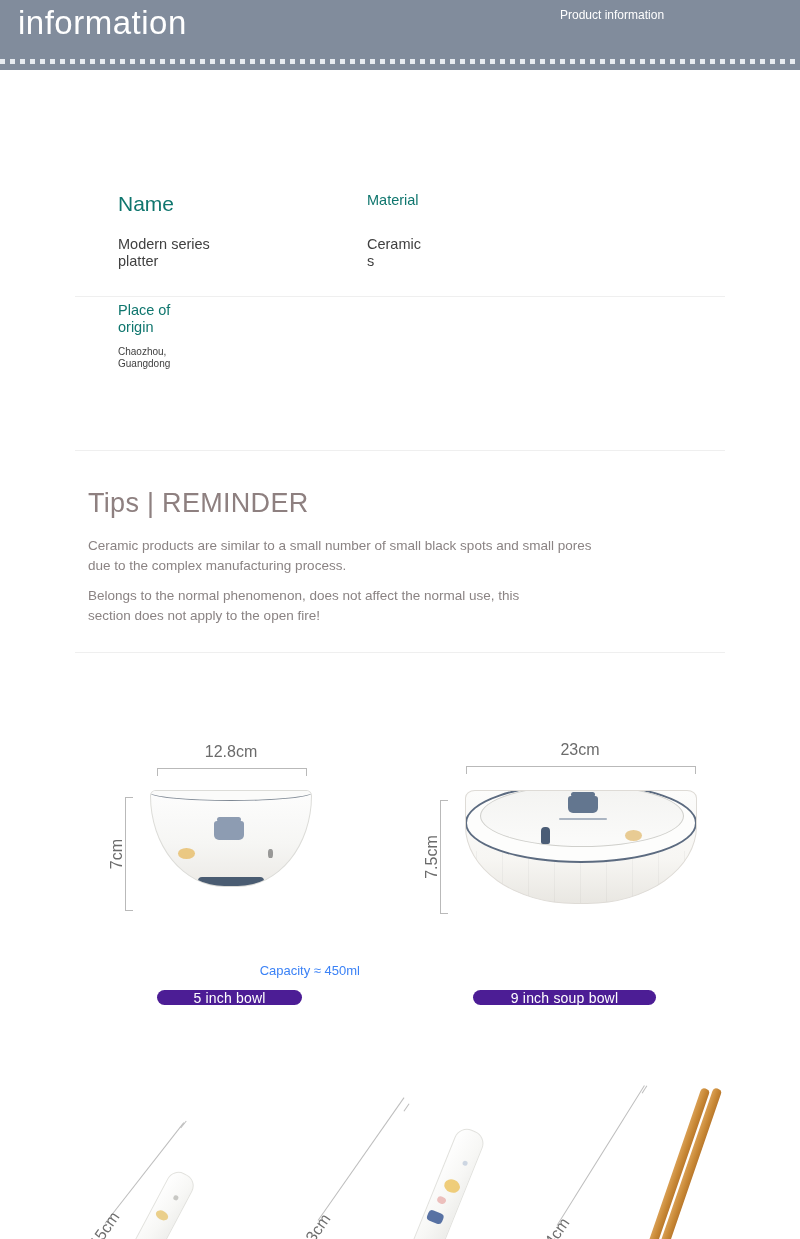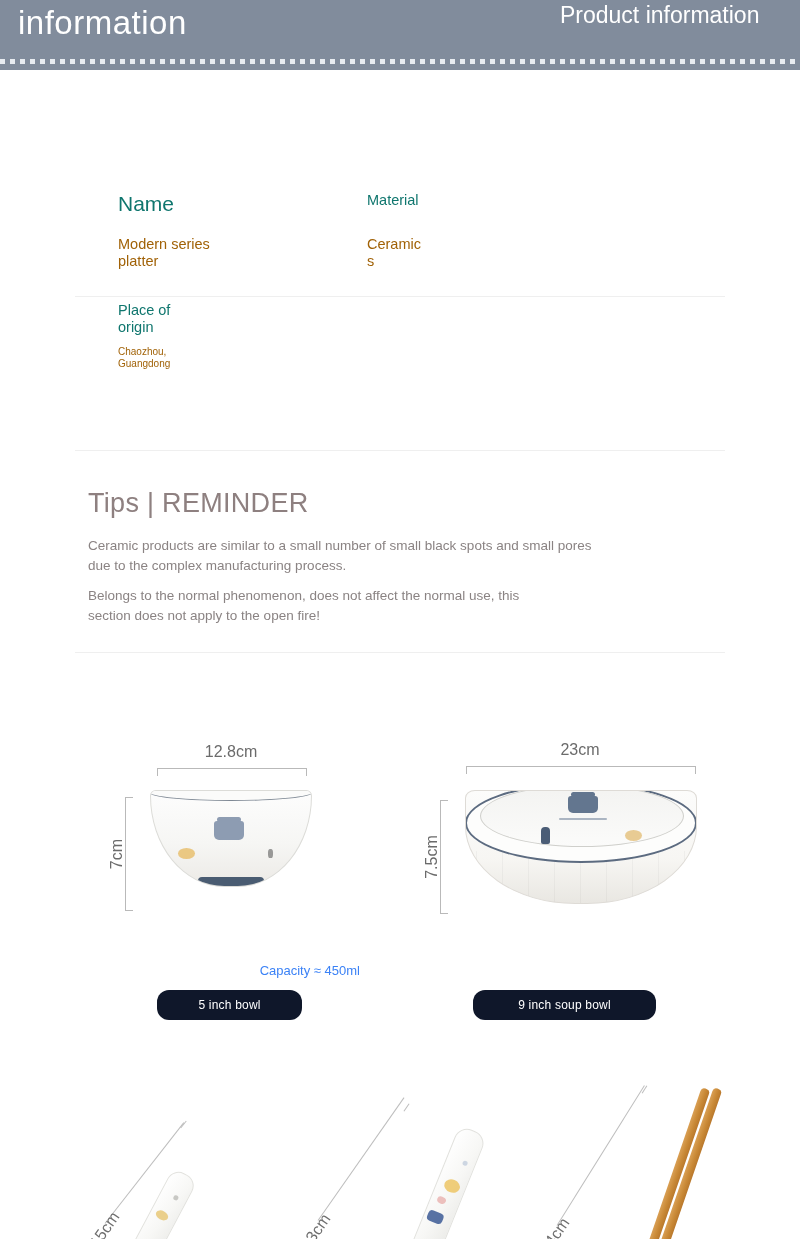--- a/index.html
+++ b/index.html
@@ -28,21 +28,21 @@
     left: 18px; top: 4px;
     font-size: 33px;
     color: #ffffff;
     letter-spacing: 0.5px;
     font-weight: 400;
     white-space: nowrap;
   }
   .header-sub {
     position: absolute;
     left: 560px; top: 4px;
-    font-size: 23px;
+    font-size: 12px;
     line-height: 23px;
     color: #ffffff;
     width: 200px;
   }
   .header-dots {
     position: absolute;
     left: 0; top: 59px;
     width: 800px; height: 5px;
     background-image: repeating-linear-gradient(
       to right,
@@ -68,21 +68,21 @@
   .cell-b { width: 218px; }
   .cell-c { width: 170px; }
 
   .spec-label {
     color: #0f766e;
     font-weight: 400;
     line-height: 1.18;
     white-space: pre-line;
   }
   .spec-value {
-    color: #a16207;
+    color: #404040;
     line-height: 1.2;
     white-space: pre-line;
   }
 
   
   .lbl-name   { position:absolute; left:43px;  top:22px; font-size:21px; }
   .val-name   { position:absolute; left:43px;  top:66px; font-size:14.5px; }
   .lbl-mat    { position:absolute; left:30px;  top:22px; font-size:14.5px; }
   .val-mat    { position:absolute; left:30px;  top:66px; font-size:14.5px; }
   .lbl-craft  { position:absolute; left:45px;  top:22px; font-size:21px; }
@@ -169,25 +169,25 @@
 
   .capacity {
     position: absolute;
     width: 100%;
     text-align: right;
     font-size: 13px;
     color: #3b82f6;
   }
   .pill {
     position: absolute;
-    height: 30px;
+    height: 15px;
     border-radius: 12px;
-    background: #0f172a;
+    background: #4c1d95;
     color: #ffffff;
-    font-size: 12px;
+    font-size: 14px;
     display: flex;
     align-items: center;
     justify-content: center;
     letter-spacing: 0.2px;
   }
 
   
   .bowl-small {
     position: absolute;
     left: 50px; top: 55px;

